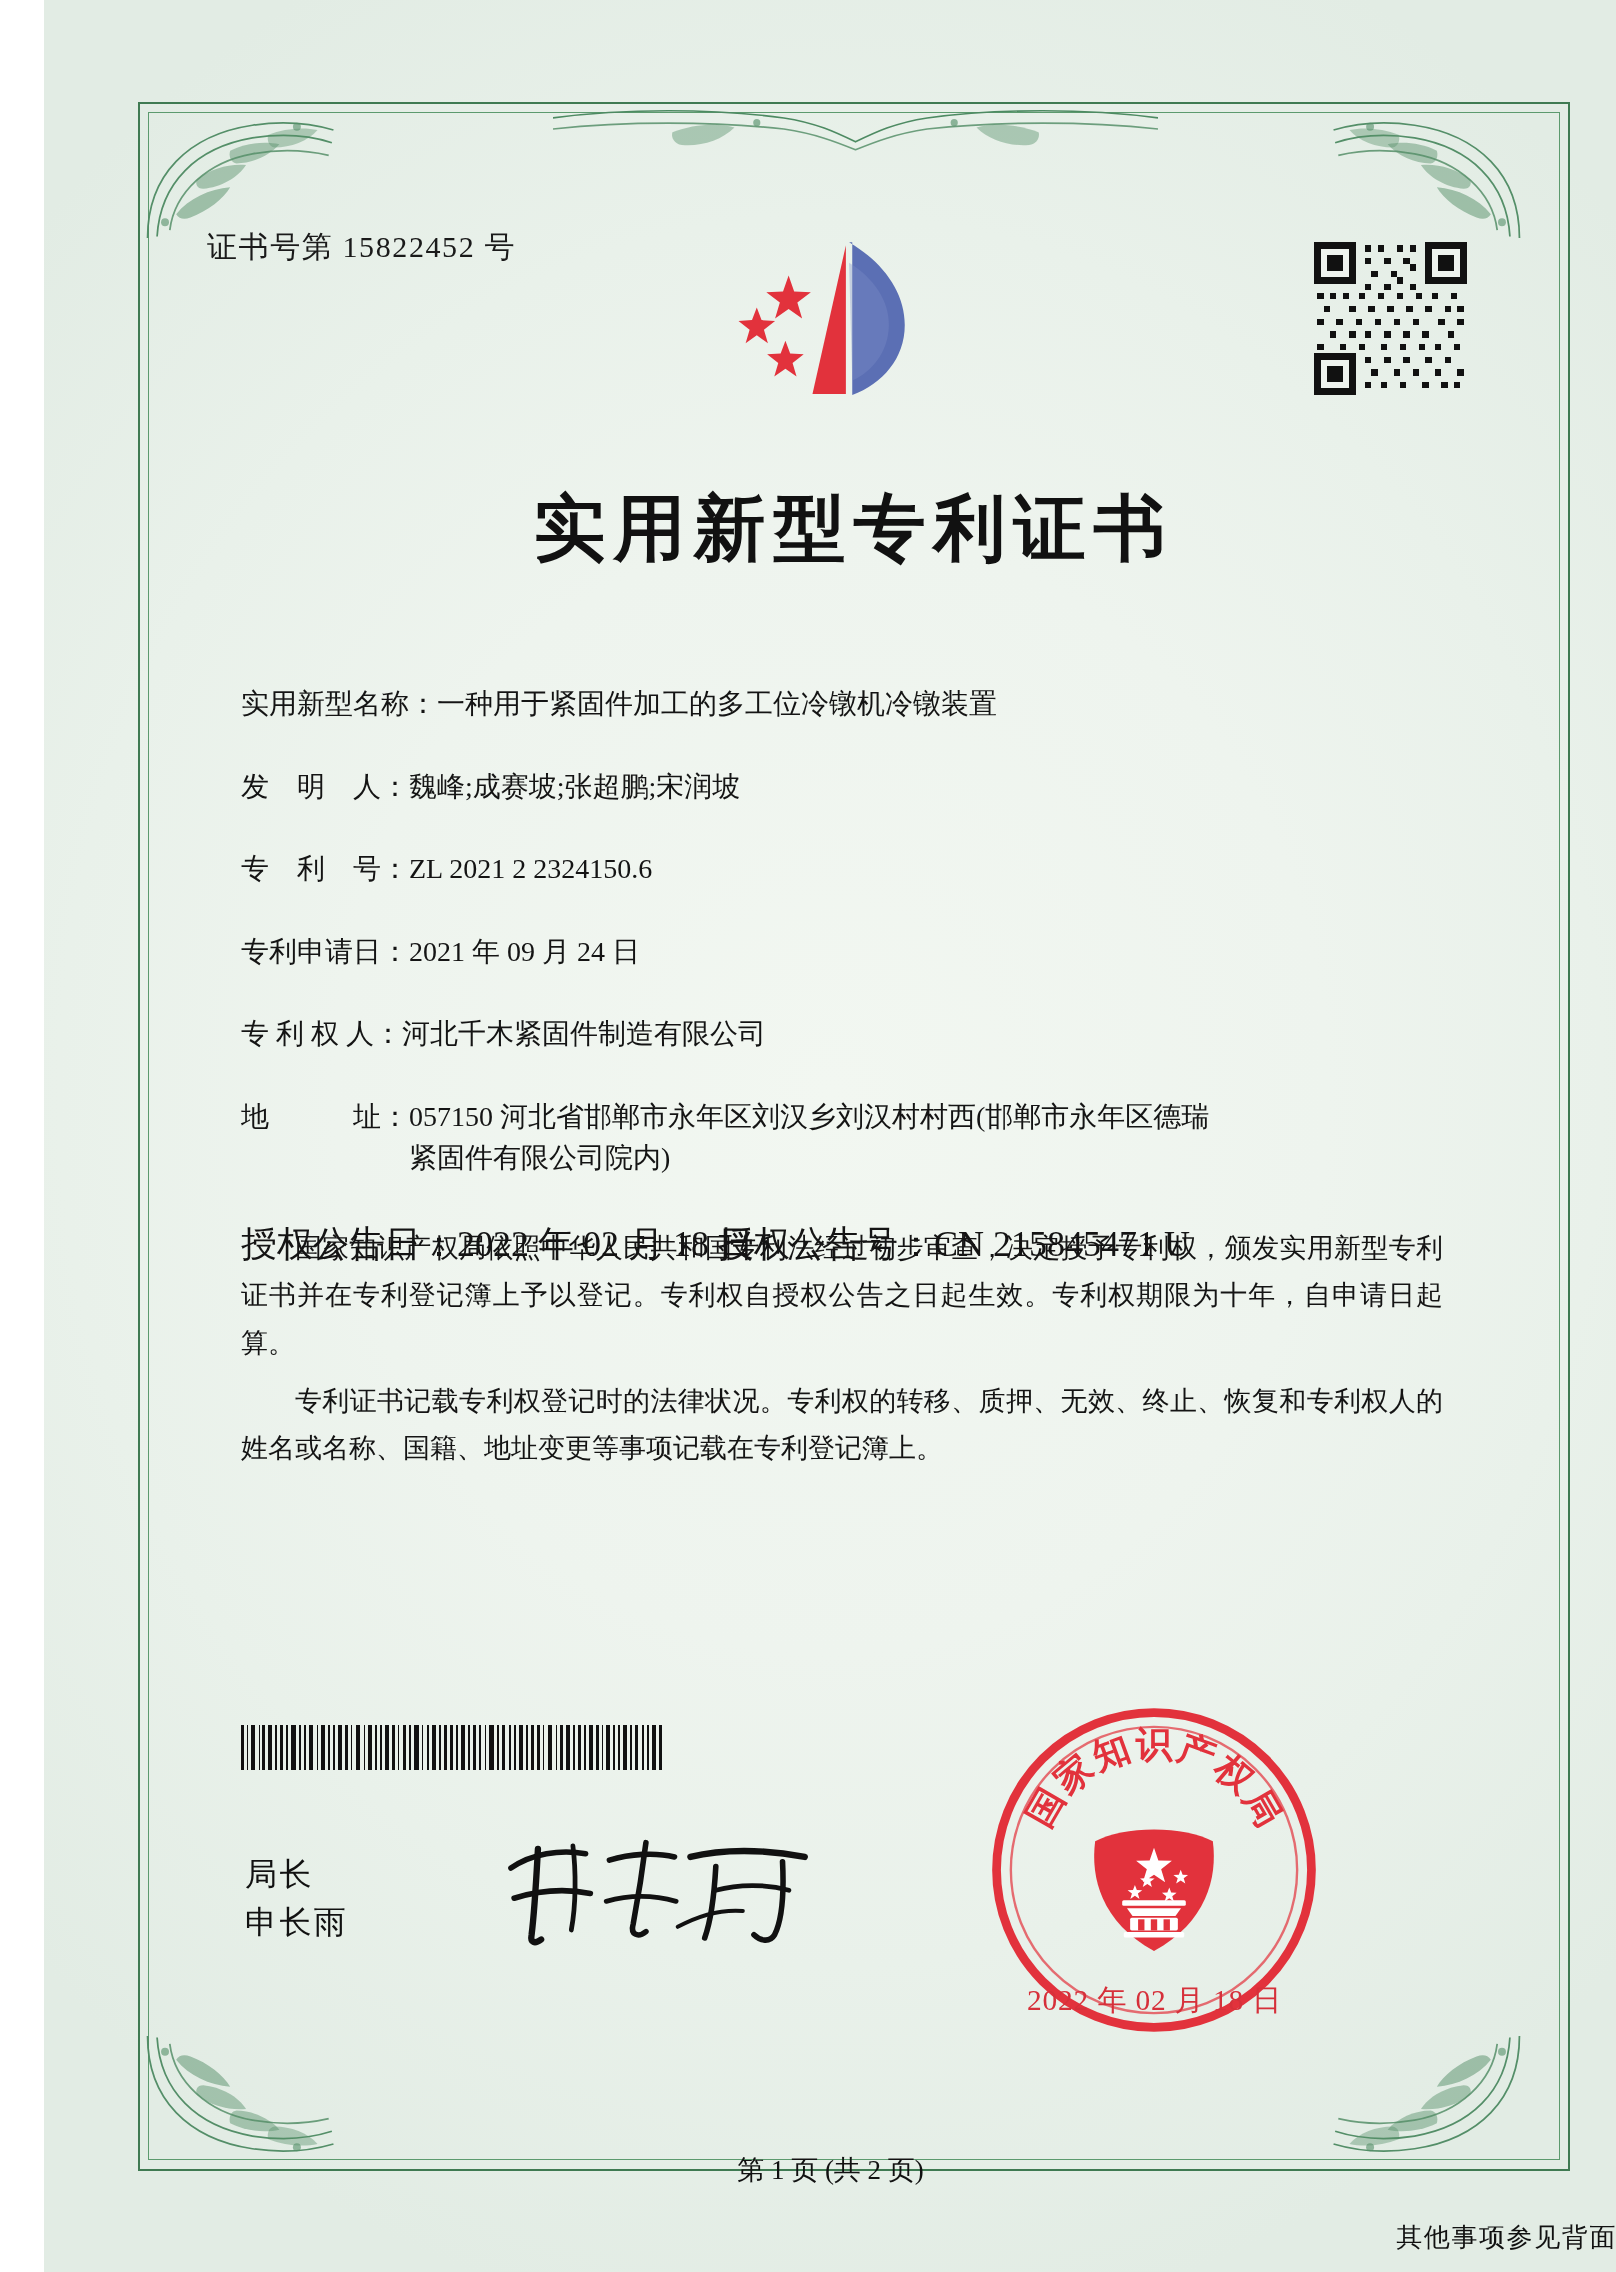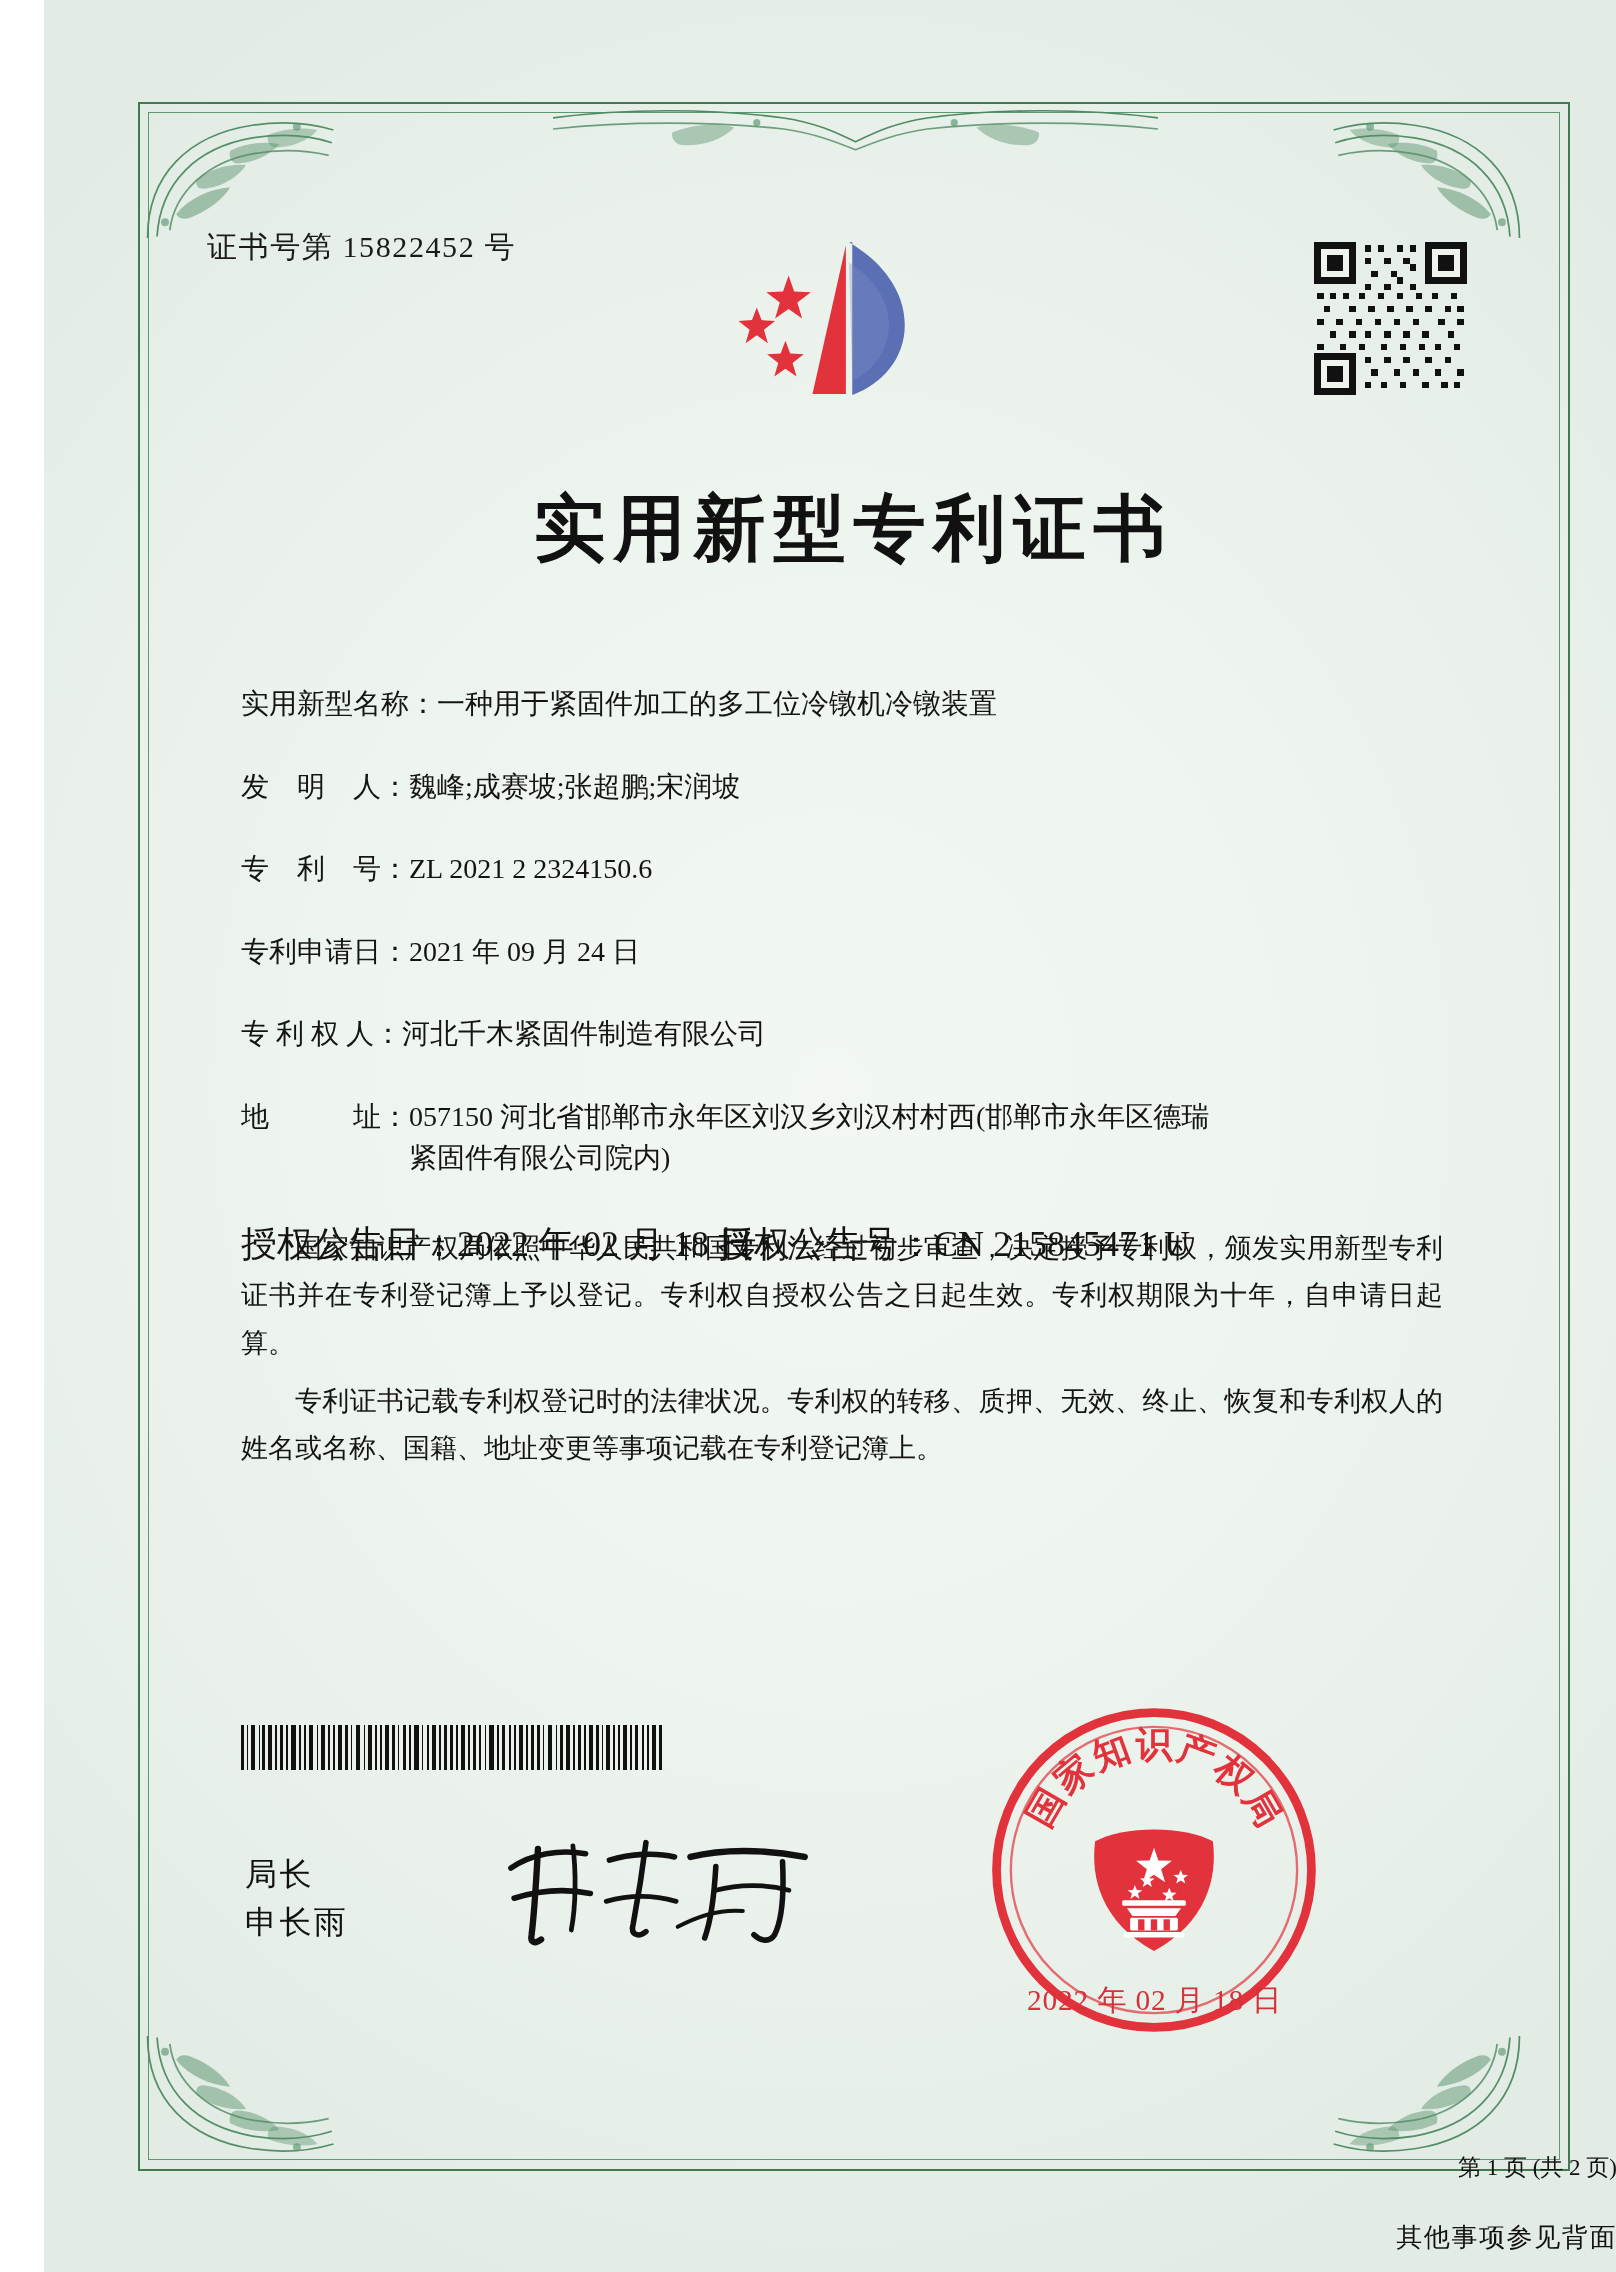--- a/index.html
+++ b/index.html
@@ -212,22 +212,22 @@
     color: #d6303a;
     letter-spacing: 0.8px;
     white-space: nowrap;
   }
 
   
   .page-num {
     position: absolute;
     left: 0; right: 0;
     top: 2152px;
-    text-align: right;
-    font-size: 23px;
+    text-align: center;
+    font-size: 27px;
     color: #111;
   }
   .back-note {
     position: absolute;
     left: 0; right: 0;
     top: 2220px;
     text-align: right;
     font-size: 26px;
     color: #111;
     letter-spacing: 1.6px;

